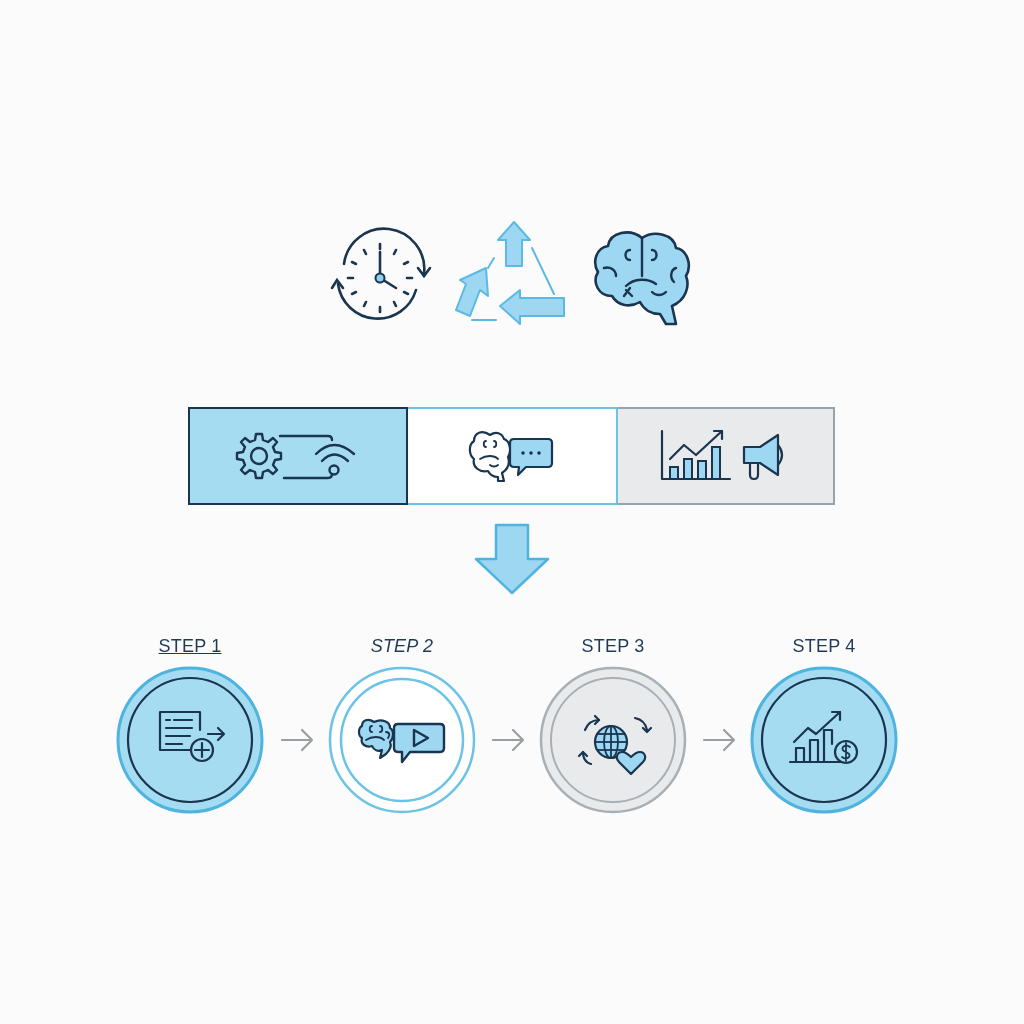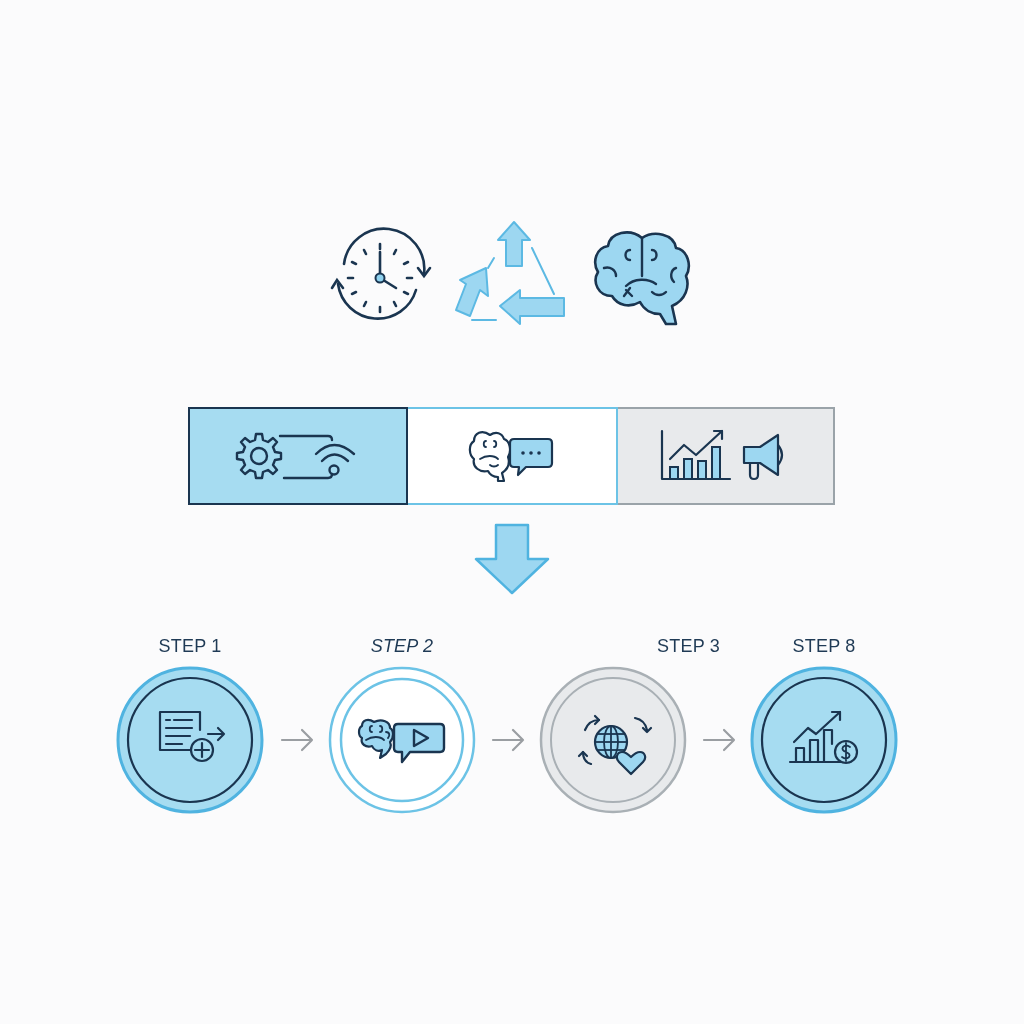--- a/index.html
+++ b/index.html
@@ -149,24 +149,24 @@
     </g>
   </svg>
 </div>
 
 <div class="abs" style="left:474px;top:523px;width:76px;height:72px;">
   <svg width="76" height="72" viewBox="0 0 76 72">
     <path d="M22 2 L54 2 L54 36 L74 36 L38 70 L2 36 L22 36 Z" fill="#9dd7f1" stroke="#4fb3e0" stroke-width="2.5" stroke-linejoin="round"></path>
   </svg>
 </div>
 
-<div class="step-label" style="left:110px;">STEP 1</div>
+<div class="step-label" style="left:110px;text-decoration:underline;">STEP 1</div>
 <div class="step-label" style="left:322px;font-style:italic;">STEP 2</div>
-<div class="step-label" style="left:560px;text-align:right;">STEP 3</div>
-<div class="step-label" style="left:744px;">STEP 8</div>
+<div class="step-label" style="left:533px;">STEP 3</div>
+<div class="step-label" style="left:744px;">STEP 4</div>
 
 <div class="step-circle" style="left:116px;">
   <svg width="148" height="148" viewBox="0 0 148 148">
     <circle cx="74" cy="74" r="72" fill="#a6dcf1" stroke="#4fb3e0" stroke-width="3"></circle>
     <circle cx="74" cy="74" r="62" fill="none" stroke="#1a3550" stroke-width="2.2"></circle>
     <g fill="none" stroke="#1a3550" stroke-width="2.2" stroke-linecap="round" stroke-linejoin="round">
       <path d="M78 84 L44 84 L44 46 L84 46 L84 64"></path>
       <line x1="50" y1="54" x2="54" y2="54"></line>
       <line x1="58" y1="54" x2="76" y2="54"></line>
       <line x1="50" y1="62" x2="76" y2="62"></line>

